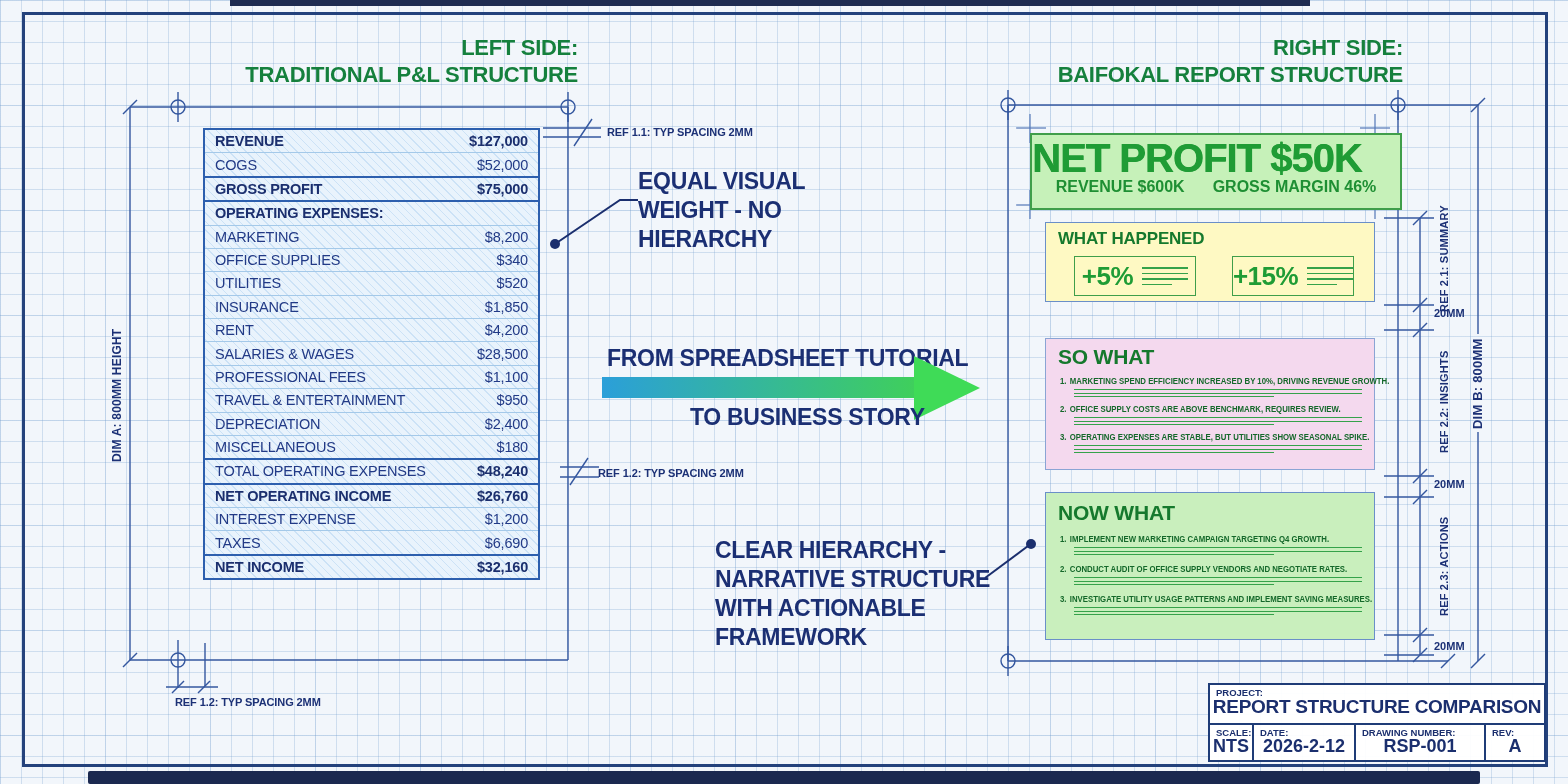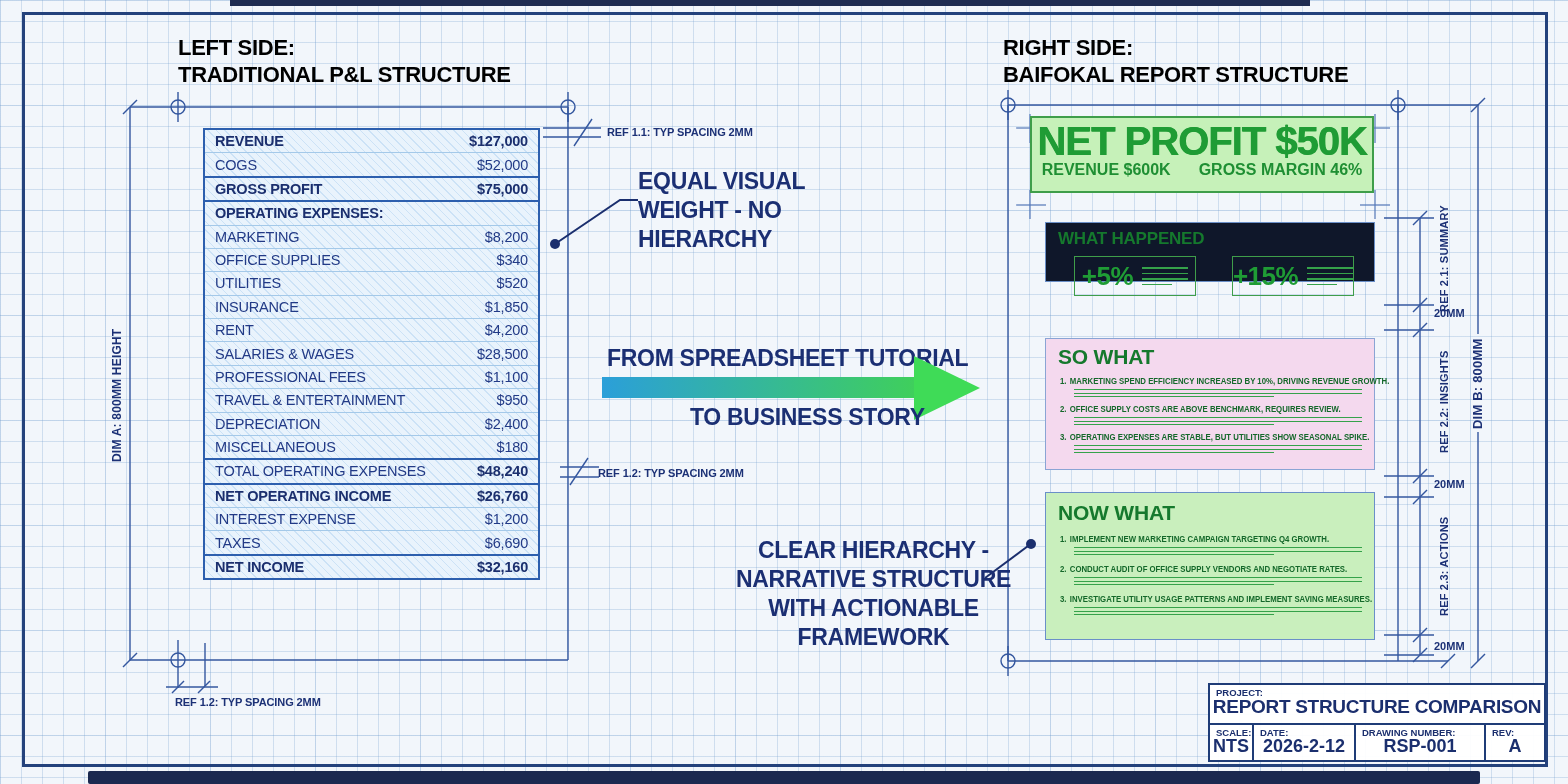--- a/index.html
+++ b/index.html
@@ -13,21 +13,21 @@
       linear-gradient(rgba(125,165,210,0.18) 1px, transparent 1px),
       linear-gradient(90deg, rgba(125,165,210,0.18) 1px, transparent 1px);
     background-size:21px 21px,21px 21px,105px 105px,105px 105px;
   }
   .abs{position:absolute;}
   #top-strip{left:230px;top:0;width:1080px;height:6px;background:#1e2c52;}
   #bottom-strip{left:88px;bottom:0;width:1392px;height:13px;background:#1b2950;border-radius:2px;}
   #frame{left:22px;top:12px;width:1526px;height:755px;border:3px solid #24427c;box-sizing:border-box;}
   #dims{left:0;top:0;pointer-events:none;}
 
-  .panel-title{ text-align:left;color:#000000;font-weight:700;font-size:22px;line-height:27px;letter-spacing:-0.3px;}
+  .panel-title{ text-align:right;color:#15803d;font-weight:700;font-size:22px;line-height:27px;letter-spacing:-0.3px;}
   #left-title{left:178px;top:34px;width:400px;}
   #right-title{left:1003px;top:34px;width:400px;}
 
   
   #pl-table{
     left:203px;top:128px;width:337px;height:452px;box-sizing:border-box;
     border:2.5px solid #2d5fae;display:flex;flex-direction:column;
     background-color:#e9f3fc;
     background-image:repeating-linear-gradient(45deg, rgba(100,165,225,0.22) 0px, rgba(100,165,225,0.22) 1px, transparent 1px, transparent 6px);
   }
@@ -44,30 +44,30 @@
 
   .ref-note{font-size:11px;font-weight:700;color:#1c3176;white-space:nowrap;letter-spacing:-0.1px;}
   #ref11{left:607px;top:126px;}
   #ref12-mid{left:598px;top:467px;}
   #ref12-bottom{left:175px;top:696px;}
 
   .note{color:#1b2f73;font-weight:700;font-size:23px;line-height:29px;letter-spacing:-0.3px;white-space:nowrap;}
   #note-top{left:638px;top:167px;}
   #arrow-top{left:607px;top:344px;}
   #arrow-bottom{left:690px;top:403px;}
-  #note-bottom{left:736px;top:536px;text-align:center;}
+  #note-bottom{left:715px;top:536px;}
 
   
-  #hero{left:1030px;top:116px;width:344px;height:77px;box-sizing:border-box;text-align:center;
+  #hero{left:1030px;top:133px;width:372px;height:77px;box-sizing:border-box;text-align:left;
     background:#c6f1b9;border:2px solid #3f9e4a;}
   .hero-headline{font-size:40px;line-height:46px;font-weight:700;color:#1f9c35;letter-spacing:-1px;text-shadow:0.6px 0 currentColor;}
   .hero-stats{display:flex;justify-content:center;gap:28px;font-size:16px;font-weight:700;color:#1e8f33;margin-top:-3px;}
 
   .gbox{box-sizing:border-box;}
-  #what-box{left:1045px;top:222px;width:330px;height:60px;background:#0f172a;border:1.5px solid #6a8fc8;padding:6px 12px;}
+  #what-box{left:1045px;top:222px;width:330px;height:80px;background:#fef9c3;border:1.5px solid #6a8fc8;padding:6px 12px;}
   .box-heading{font-size:17px;font-weight:700;color:#15792d;letter-spacing:-0.2px;}
   .box-heading.big{font-size:21px;}
   .stat-row{display:flex;gap:36px;margin:7px 0 0 16px;}
   .stat-card{width:122px;height:40px;border:1.5px solid #3f9e4a;display:flex;align-items:center;justify-content:center;gap:9px;box-sizing:border-box;}
   .stat-pct{font-size:26px;font-weight:700;color:#1f9c35;letter-spacing:-0.5px;}
   .stat-lines{display:flex;flex-direction:column;gap:4px;}
   .stat-lines i{display:block;width:46px;height:1.5px;background:#35a24a;}
   .stat-lines i:last-child{width:30px;}
 
   #so-box{left:1045px;top:338px;width:330px;height:132px;background:#f4d9ee;border:1.5px solid #8aa4d4;padding:6px 12px 0 12px;}

